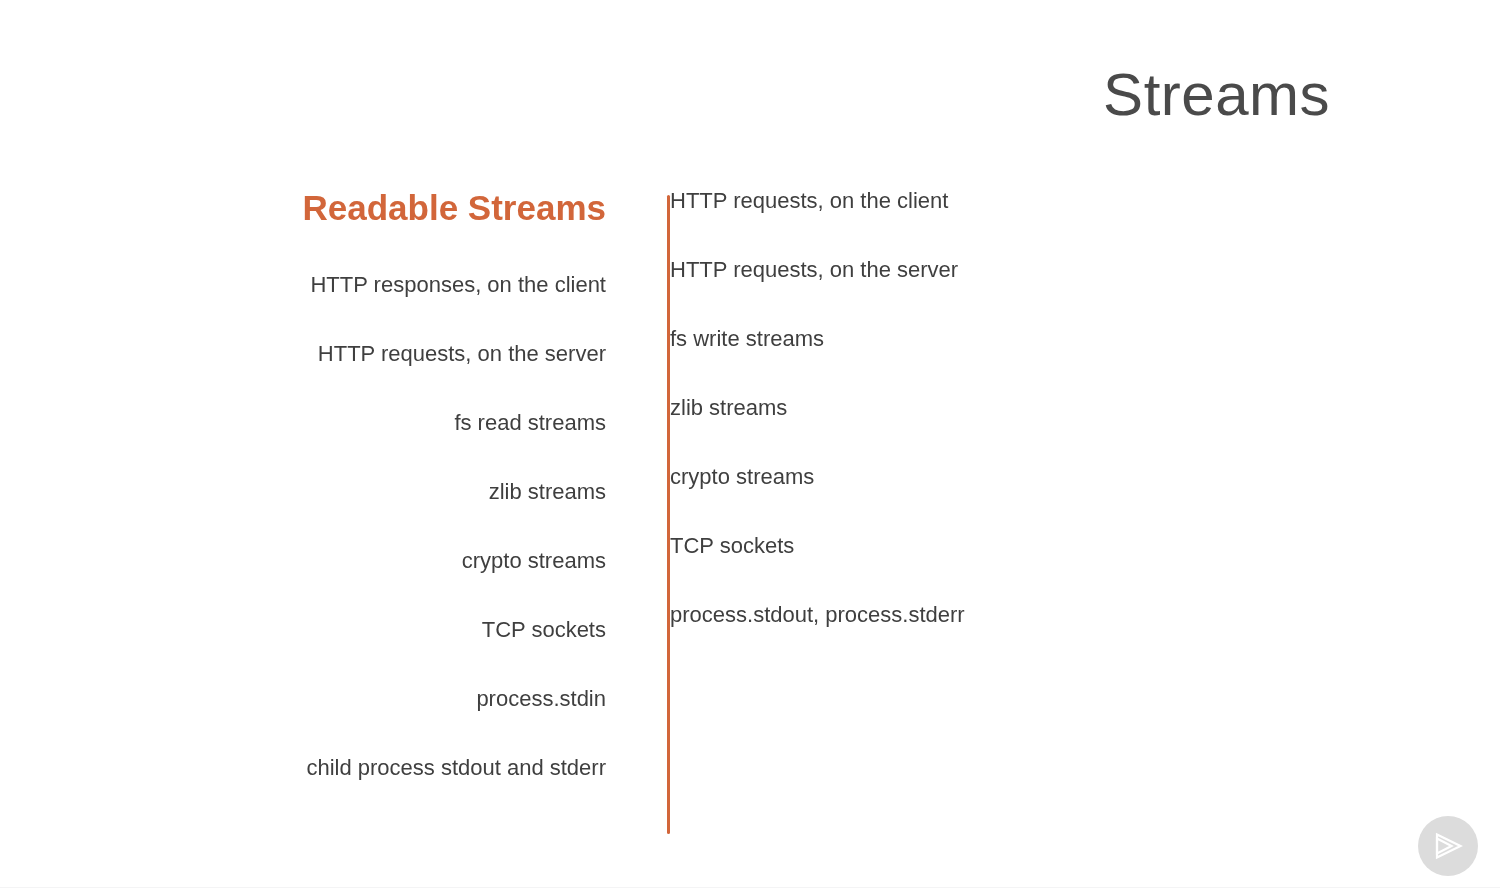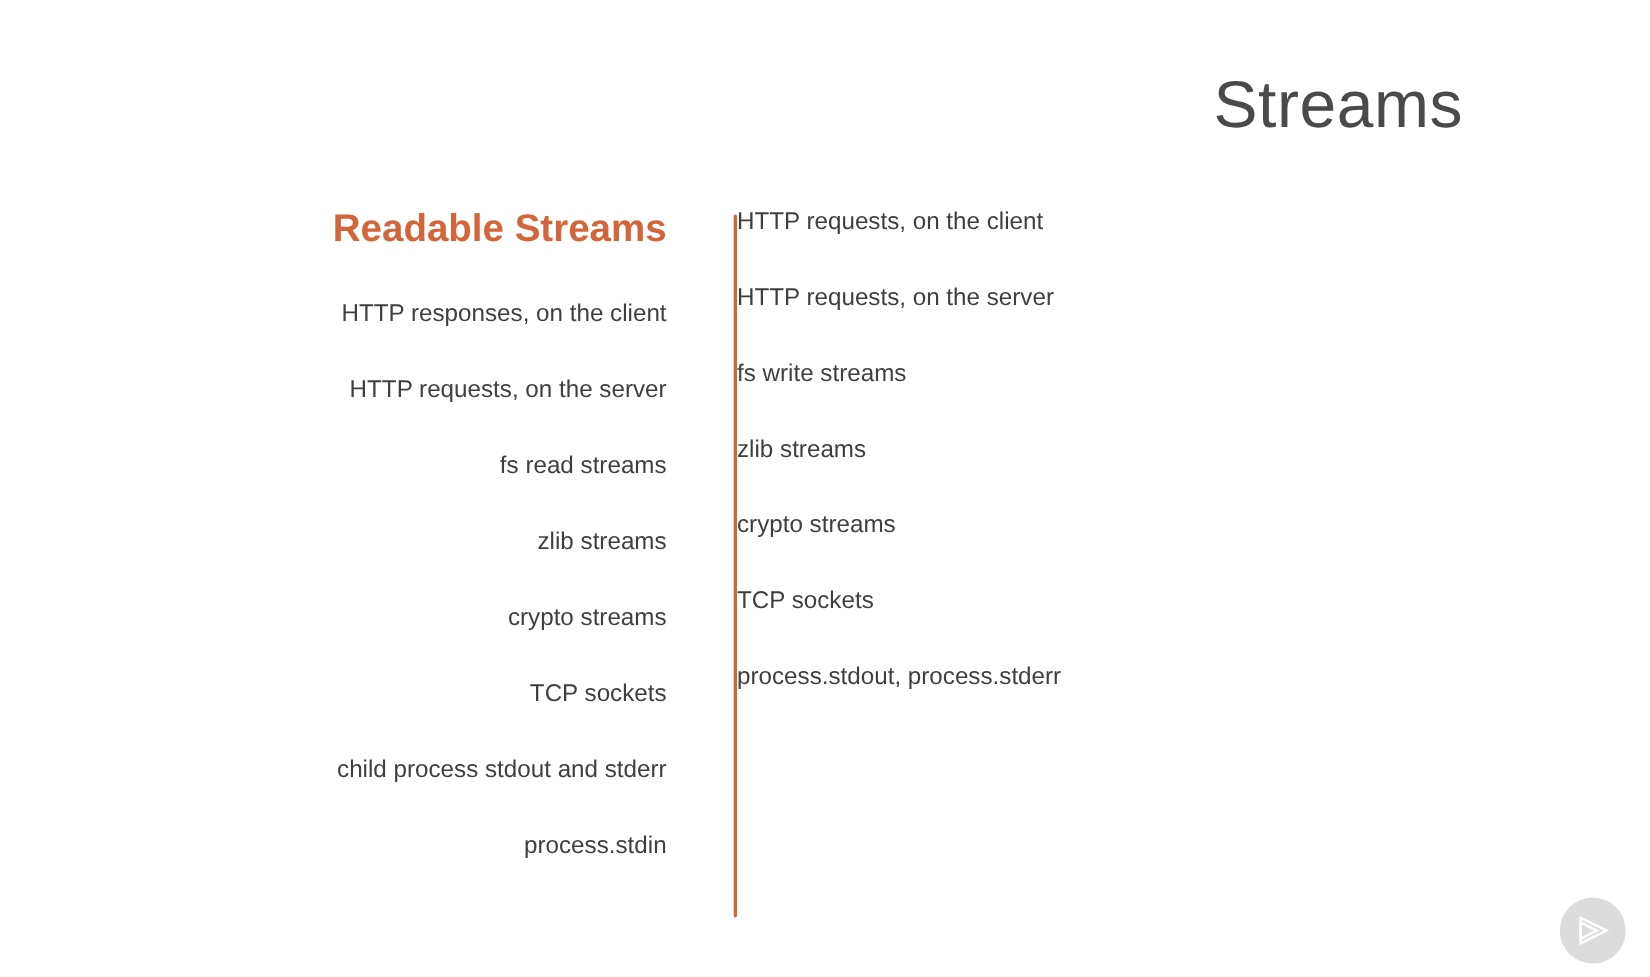--- a/index.html
+++ b/index.html
@@ -137,22 +137,22 @@
 
     <div class="col col-left">
       <div class="col-head">Readable Streams</div>
 
       <div class="col-item">HTTP responses, on the client</div>
       <div class="col-item">HTTP requests, on the server</div>
       <div class="col-item">fs read streams</div>
       <div class="col-item">zlib streams</div>
       <div class="col-item">crypto streams</div>
       <div class="col-item">TCP sockets</div>
+      <div class="col-item">process.stdin</div>
       <div class="col-item">child process stdout and stderr</div>
-      <div class="col-item">process.stdin</div>
     </div>
 
     <div class="col col-right">
 
       <div class="col-item">HTTP requests, on the client</div>
       <div class="col-item">HTTP requests, on the server</div>
       <div class="col-item">fs write streams</div>
       <div class="col-item">zlib streams</div>
       <div class="col-item">crypto streams</div>
       <div class="col-item">TCP sockets</div>

